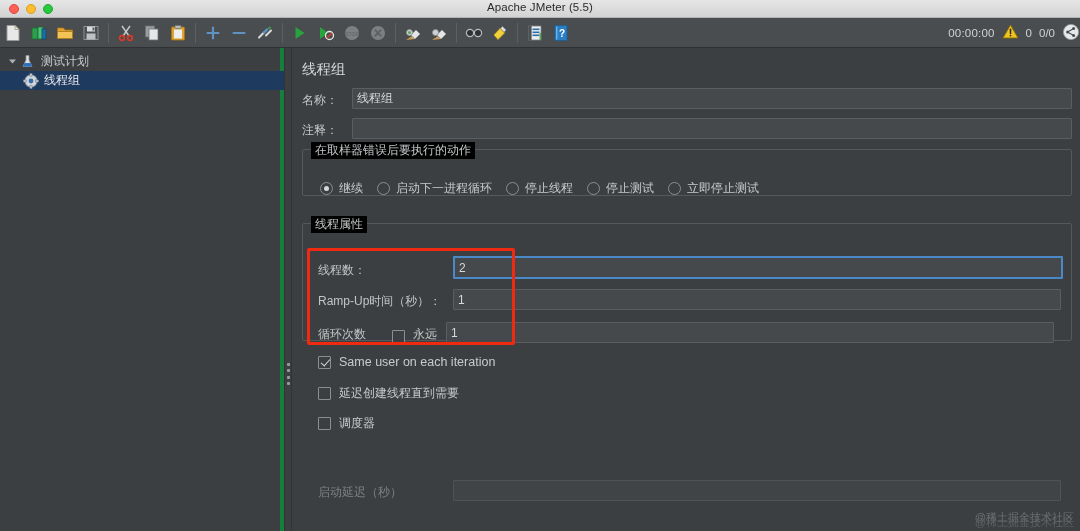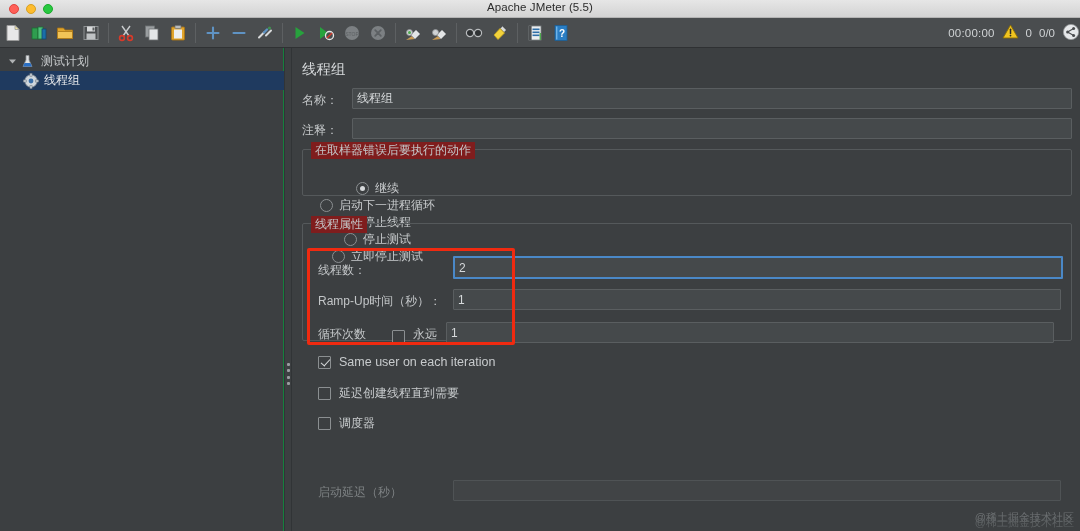--- a/index.html
+++ b/index.html
@@ -60,21 +60,21 @@
     gap: 7px; padding-right: 0;
     color: #cfd2d4; font-size: 11.5px;
   }
   .tb-time { font-family: "Liberation Sans", sans-serif; letter-spacing:0.2px; }
 
   
   .tree-pane {
     position: absolute; left: 0; top: 48px;
     width: 284px; height: 483px;
     background: #3c3f41;
-    border-right: 1px solid #15803d;
+    border-right: 4px solid #15803d;
   }
   .splitter {
     position: absolute; left: 284px; top: 48px;
     width: 8px; height: 483px;
     background: #3c3f41;
     border-left: 1px solid #313436;
     border-right: 1px solid #313436;
   }
   .grip {
     position: absolute; left: 2px; top: 315px;
@@ -131,26 +131,26 @@
   .inp.disabled { background: #414446; border-color: #4f5355; color: #7d8183; }
 
   
   .groupbox {
     position: absolute;
     border: 1px solid #55595b;
     border-radius: 2px;
   }
   .groupbox > .gb-title {
     position: absolute; top: -8px; left: 8px;
-    background: #7f1d1d; padding: 0 4px;
+    background: #000000; padding: 0 4px;
     font-size: 12px; color: #c3c6c8;
     white-space: nowrap;
   }
 
-  .radio-row { position: absolute; display: flex; align-items: center; gap: 0px; flex-direction: column; }
+  .radio-row { position: absolute; display: flex; align-items: center; gap: 0px; }
   .radio-item { display: flex; align-items: center; margin-right: 14px; }
   .radio {
     width: 13px; height: 13px; border-radius: 50%;
     border: 1px solid #8b8f91; background: #3c3f41;
     display:flex; align-items:center; justify-content:center;
     margin-right: 6px; flex: none;
   }
   .radio .dot { width: 5px; height: 5px; border-radius:50%; background: #d6d9db; display:none; }
   .radio.checked .dot { display: block; }
   .radio-label { font-size: 12px; color: #c8cbcd; white-space: nowrap; }

